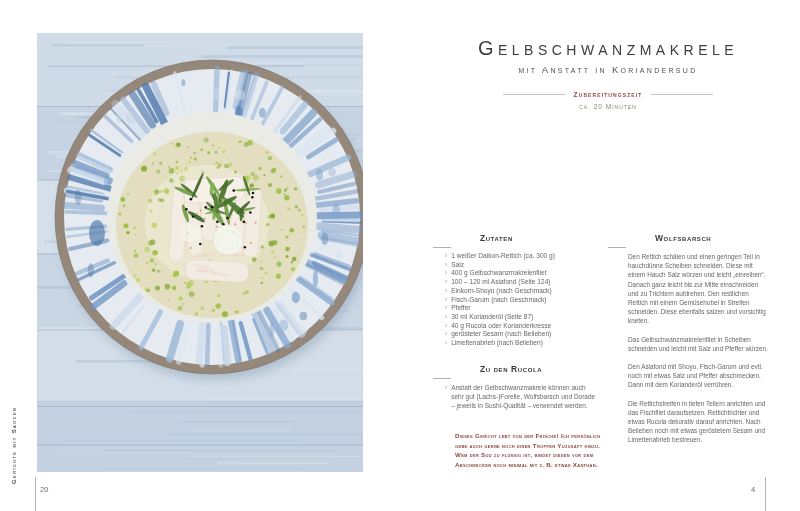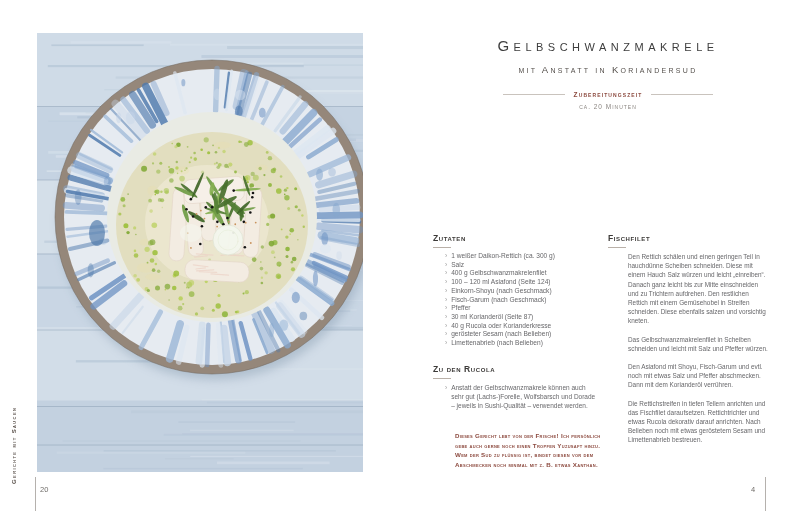--- a/index.html
+++ b/index.html
@@ -12,28 +12,28 @@
     font-size:6px;font-weight:bold;font-variant:small-caps;letter-spacing:1.4px;color:#5a514b;white-space:nowrap;}
   .pn{font-size:7.5px;color:#6f6c68;top:485px;}
   .pn-left{left:40px;}
   .pn-right{left:751px;}
   .pn-rule{width:1px;background:#b5b1ad;top:477px;height:34px;}
   .pn-rule-left{left:35px;}
   .pn-rule-right{left:765px;}
 
   
   .rp-center{left:420px;width:376px;text-align:center;}
-  .title{top:37px;font-size:15px;letter-spacing:4.5px;color:#3d3d3d;font-variant:small-caps;}
+  .title{top:37px;font-size:20px;letter-spacing:4.5px;color:#3d3d3d;font-variant:small-caps;}
   .subtitle{top:64px;font-size:9.5px;letter-spacing:2.3px;color:#55504c;font-variant:small-caps;}
   .prep-row{top:91px;display:flex;align-items:center;justify-content:center;gap:9px;}
   .prep-line{width:62px;height:1px;background:#c9c3bd;}
   .prep-label{font-size:6.5px;font-weight:bold;font-variant:small-caps;letter-spacing:1.1px;color:#8c4a3f;}
   .prep-time{top:103px;font-size:6.5px;font-variant:small-caps;letter-spacing:1px;color:#8b8681;}
 
-  .sec-h{font-size:8.5px;font-weight:bold;font-variant:small-caps;letter-spacing:.6px;color:#3c3a38;}
+  .sec-h{font-size:8.5px;font-weight:bold;font-variant:small-caps;letter-spacing:.6px;color:#3c3a38;margin-left:47px;}
   .sec-rule{width:18px;height:1px;background:#b9b0a8;}
   .h-zutaten{left:433px;top:233px;}  .r-zutaten{left:433px;top:247px;}
   .h-notes{left:433px;top:364px;}    .r-notes{left:433px;top:378px;}
   .h-prep{left:608px;top:233px;}     .r-prep{left:608px;top:247px;}
 
   ul.ing{left:445px;top:252px;width:152px;margin:0;padding:0;list-style:none;}
   ul.ing li{display:flex;gap:4px;font-size:6.6px;line-height:8.7px;color:#67676a;}
   ul.notes{left:445px;top:383px;width:152px;margin:0;padding:0;list-style:none;}
   ul.notes li{display:flex;gap:4px;font-size:6.5px;line-height:9.2px;color:#67676a;}
   .mk{color:#9a9a9a;flex:0 0 auto;}
@@ -607,21 +607,21 @@
 <div class="abs sec-rule r-notes"></div>
 <ul class="abs notes">
   <li>
       <span class="mk">›</span>
       <span>Anstatt der Gelbschwanzmakrele können auch sehr gut (Lachs-)Forelle, Wolfsbarsch und Dorade – jeweils in Sushi-Qualität – verwendet werden.</span>
     </li>
 </ul>
 
 <div class="abs tip">Dieses Gericht lebt von der Frische! Ich persönlich gebe auch gerne noch einen Tropfen Yuzusaft hinzu. Wem der Sud zu flüssig ist, bindet diesen vor dem Abschmecken noch minimal mit z. B. etwas Xanthan.</div>
 
-<div class="abs sec-h h-prep">Fischfilet</div>
+<div class="abs sec-h h-prep">Wolfsbarsch</div>
 <div class="abs sec-rule r-prep"></div>
 <div class="abs prep-col">
   <p>Den Rettich schälen und einen geringen Teil in hauchdünne Scheiben schneiden. Diese mit einem Hauch Salz würzen und leicht „einreiben“. Danach ganz leicht bis zur Mitte einschneiden und zu Trichtern aufdrehen. Den restlichen Rettich mit einem Gemüsehobel in Streifen schneiden. Diese ebenfalls salzen und vorsichtig kneten.</p>
   <p>Das Gelbschwanzmakrelenfilet in Scheiben schneiden und leicht mit Salz und Pfeffer würzen.</p>
   <p>Den Asiafond mit Shoyu, Fisch-Garum und evtl. noch mit etwas Salz und Pfeffer abschmecken. Dann mit dem Korianderöl verrühren.</p>
   <p>Die Rettichstreifen in tiefen Tellern anrichten und das Fischfilet daraufsetzen. Rettichtrichter und etwas Rucola dekorativ darauf anrichten. Nach Belieben noch mit etwas geröstetem Sesam und Limettenabrieb bestreuen.</p>
 </div>
 
 <div class="abs pn-rule pn-rule-right"></div>
 <div class="abs pn pn-right">4</div>

